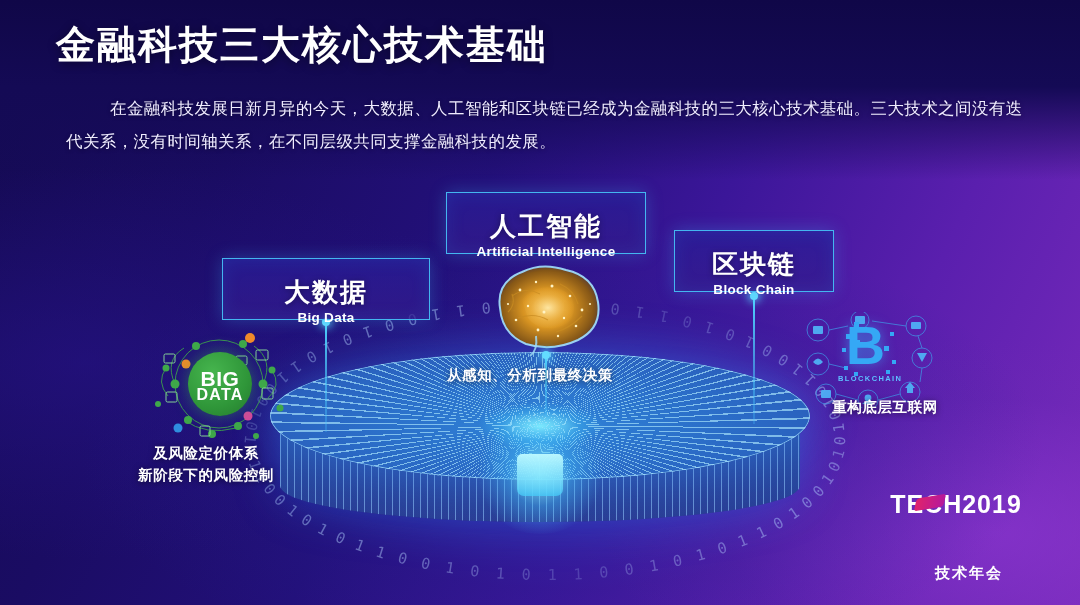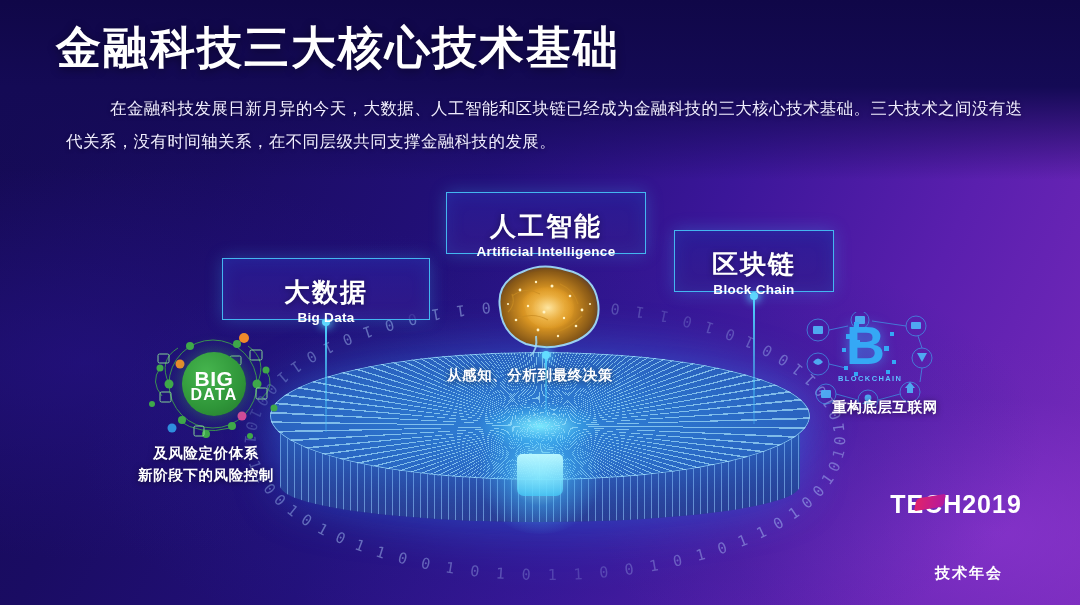--- a/index.html
+++ b/index.html
@@ -24,21 +24,21 @@
 
   
   #topband {
     position:absolute; left:0; top:0; width:1080px; height:180px;
     background:linear-gradient(180deg,#100748 0%, #140a55 48%, rgba(22,11,92,0) 100%);
   }
 
   
   #title {
     position:absolute; left:56px; top:18px;
-    font-size:45px; font-weight:bold; color:#ffffff;
+    font-size:39px; font-weight:bold; color:#ffffff;
     letter-spacing:2px;
     text-shadow:0 2px 10px rgba(0,0,0,0.45);
   }
   #paragraph {
     position:absolute; left:66px; top:92px; width:960px;
     font-size:16.5px; color:#f0edff; line-height:33px;
     letter-spacing:0.4px;
     text-shadow:0 1px 4px rgba(0,0,0,0.4);
   }
   #paragraph .indent { display:inline-block; width:44px; }
@@ -144,21 +144,21 @@
     position:absolute; text-align:center;
     font-size:14.5px; font-weight:bold; color:#ffffff;
     line-height:22px; letter-spacing:0.6px;
     text-shadow:0 1px 6px rgba(0,0,0,0.55);
   }
   #cap-bd { left:100px; top:442px; width:212px; }
   #cap-ai { left:430px; top:364px; width:200px; }
   #cap-bc { left:800px; top:396px; width:170px; }
 
   
-  #bigdata { position:absolute; left:138px; top:324px; width:150px; height:120px; }
+  #bigdata { position:absolute; left:144px; top:324px; width:150px; height:120px; }
   #bigdata .net { position:absolute; left:0; top:0; width:100%; height:100%; }
   #bd-circle {
     position:absolute; left:44px; top:28px; width:64px; height:64px; border-radius:50%;
     background:radial-gradient(circle at 38% 32%, #46b54e 0%, #2f9639 60%, #24792e 100%);
     box-shadow:0 0 18px rgba(60,190,80,0.45);
     display:flex; flex-direction:column; align-items:center; justify-content:center;
   }
   #bd-circle .big { font-size:21px; font-weight:bold; color:#ffffff; line-height:20px; letter-spacing:0.5px; }
   #bd-circle .data { font-size:16px; font-weight:bold; color:#ffffff; line-height:11px; letter-spacing:1.2px; }
 

